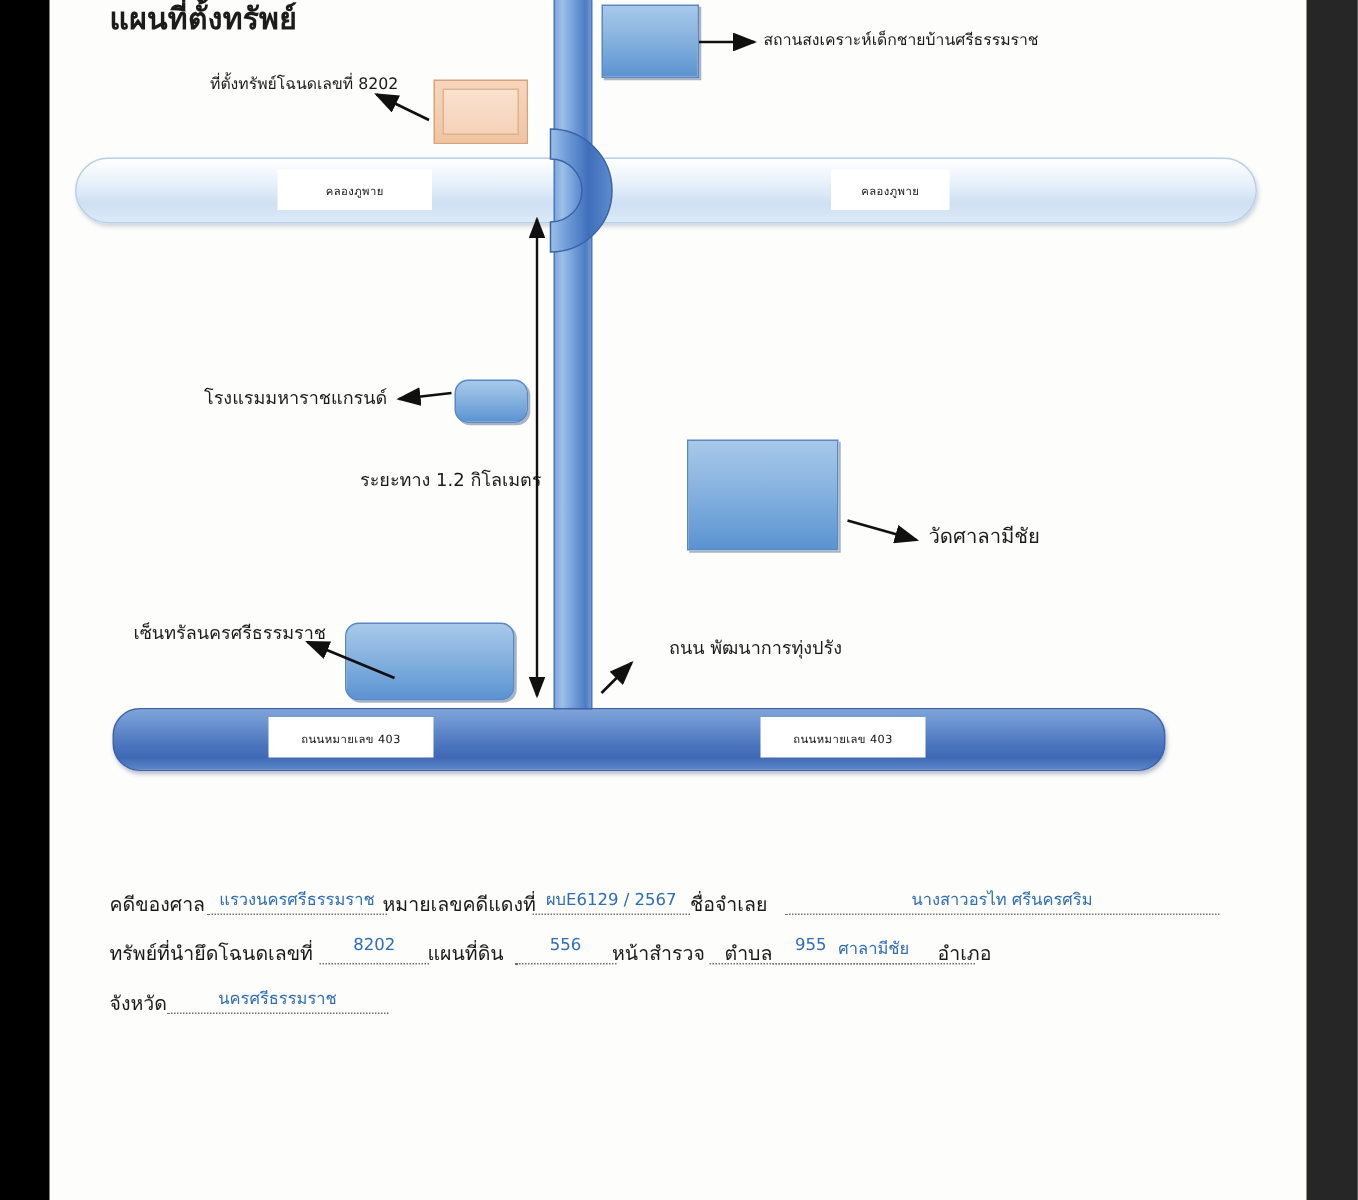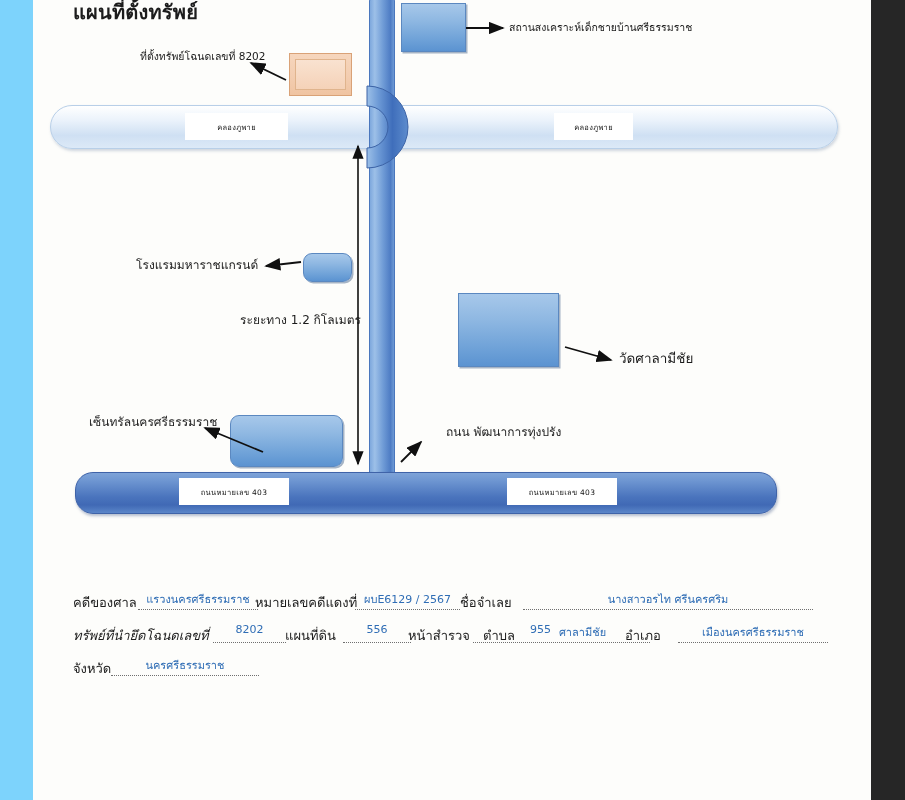--- a/index.html
+++ b/index.html
@@ -10,21 +10,21 @@
   body {
     width: 905px;
     height: 800px;
     overflow: hidden;
     font-family: "DejaVu Sans", "Liberation Sans", sans-serif;
   }
   #viewport {
     position: relative;
     width: 868px;
     height: 800px;
-    background: #7dd3fc;
+    background: #000000;
   }
   #page {
     position: absolute;
     left: 33px;
     top: 0;
     width: 838px;
     height: 800px;
     background: #fdfdfb;
     overflow: hidden;
   }
@@ -230,30 +230,29 @@
       <div class="form-line">
         <span class="fixed" style="left:40px;">คดีของศาล</span>
         <span class="fill" style="left:105px; top:2px; width:120px;">แรวงนครศรีธรรมราช</span>
         <span class="fixed" style="left:222px;">หมายเลขคดีแดงที่</span>
         <span class="fill" style="left:322px; top:2px; width:105px;">ผบE6129 / 2567</span>
         <span class="fixed" style="left:427px;">ชื่อจำเลย</span>
         <span class="fill" style="left:490px; top:2px; width:290px;">นางสาวอรไท ศรีนครศริม</span>
       </div>
 
       <div class="form-line">
-        <span class="fixed" style="left:40px;font-style:italic;">ทรัพย์ที่นำยึดโฉนดเลขที่</span>
+        <span class="fixed" style="left:40px;">ทรัพย์ที่นำยึดโฉนดเลขที่</span>
         <span class="fill" style="left:180px; top:2px; width:73px;">8202</span>
         <span class="fixed" style="left:252px;">แผนที่ดิน</span>
         <span class="fill" style="left:310px; top:2px; width:68px;">556</span>
         <span class="fixed" style="left:375px;">หน้าสำรวจ</span>
         <span class="fill" style="left:440px; top:2px; width:135px;">955</span>
         <span class="fixed" style="left:450px;">ตำบล</span>
         <span class="fill" style="left:482px; top:2px; width:135px;">ศาลามีชัย</span>
         <span class="fixed" style="left:592px;">อำเภอ</span>
-        <span class="fill" style="left:645px; top:2px; width:150px;">เมืองนครศรีธรรมราช</span>
       </div>
 
       <div class="form-line">
         <span class="fixed" style="left:40px;">จังหวัด</span>
         <span class="fill" style="left:78px; top:2px; width:148px;">นครศรีธรรมราช</span>
       </div>
 
     </div>
   </div>
 </div>

